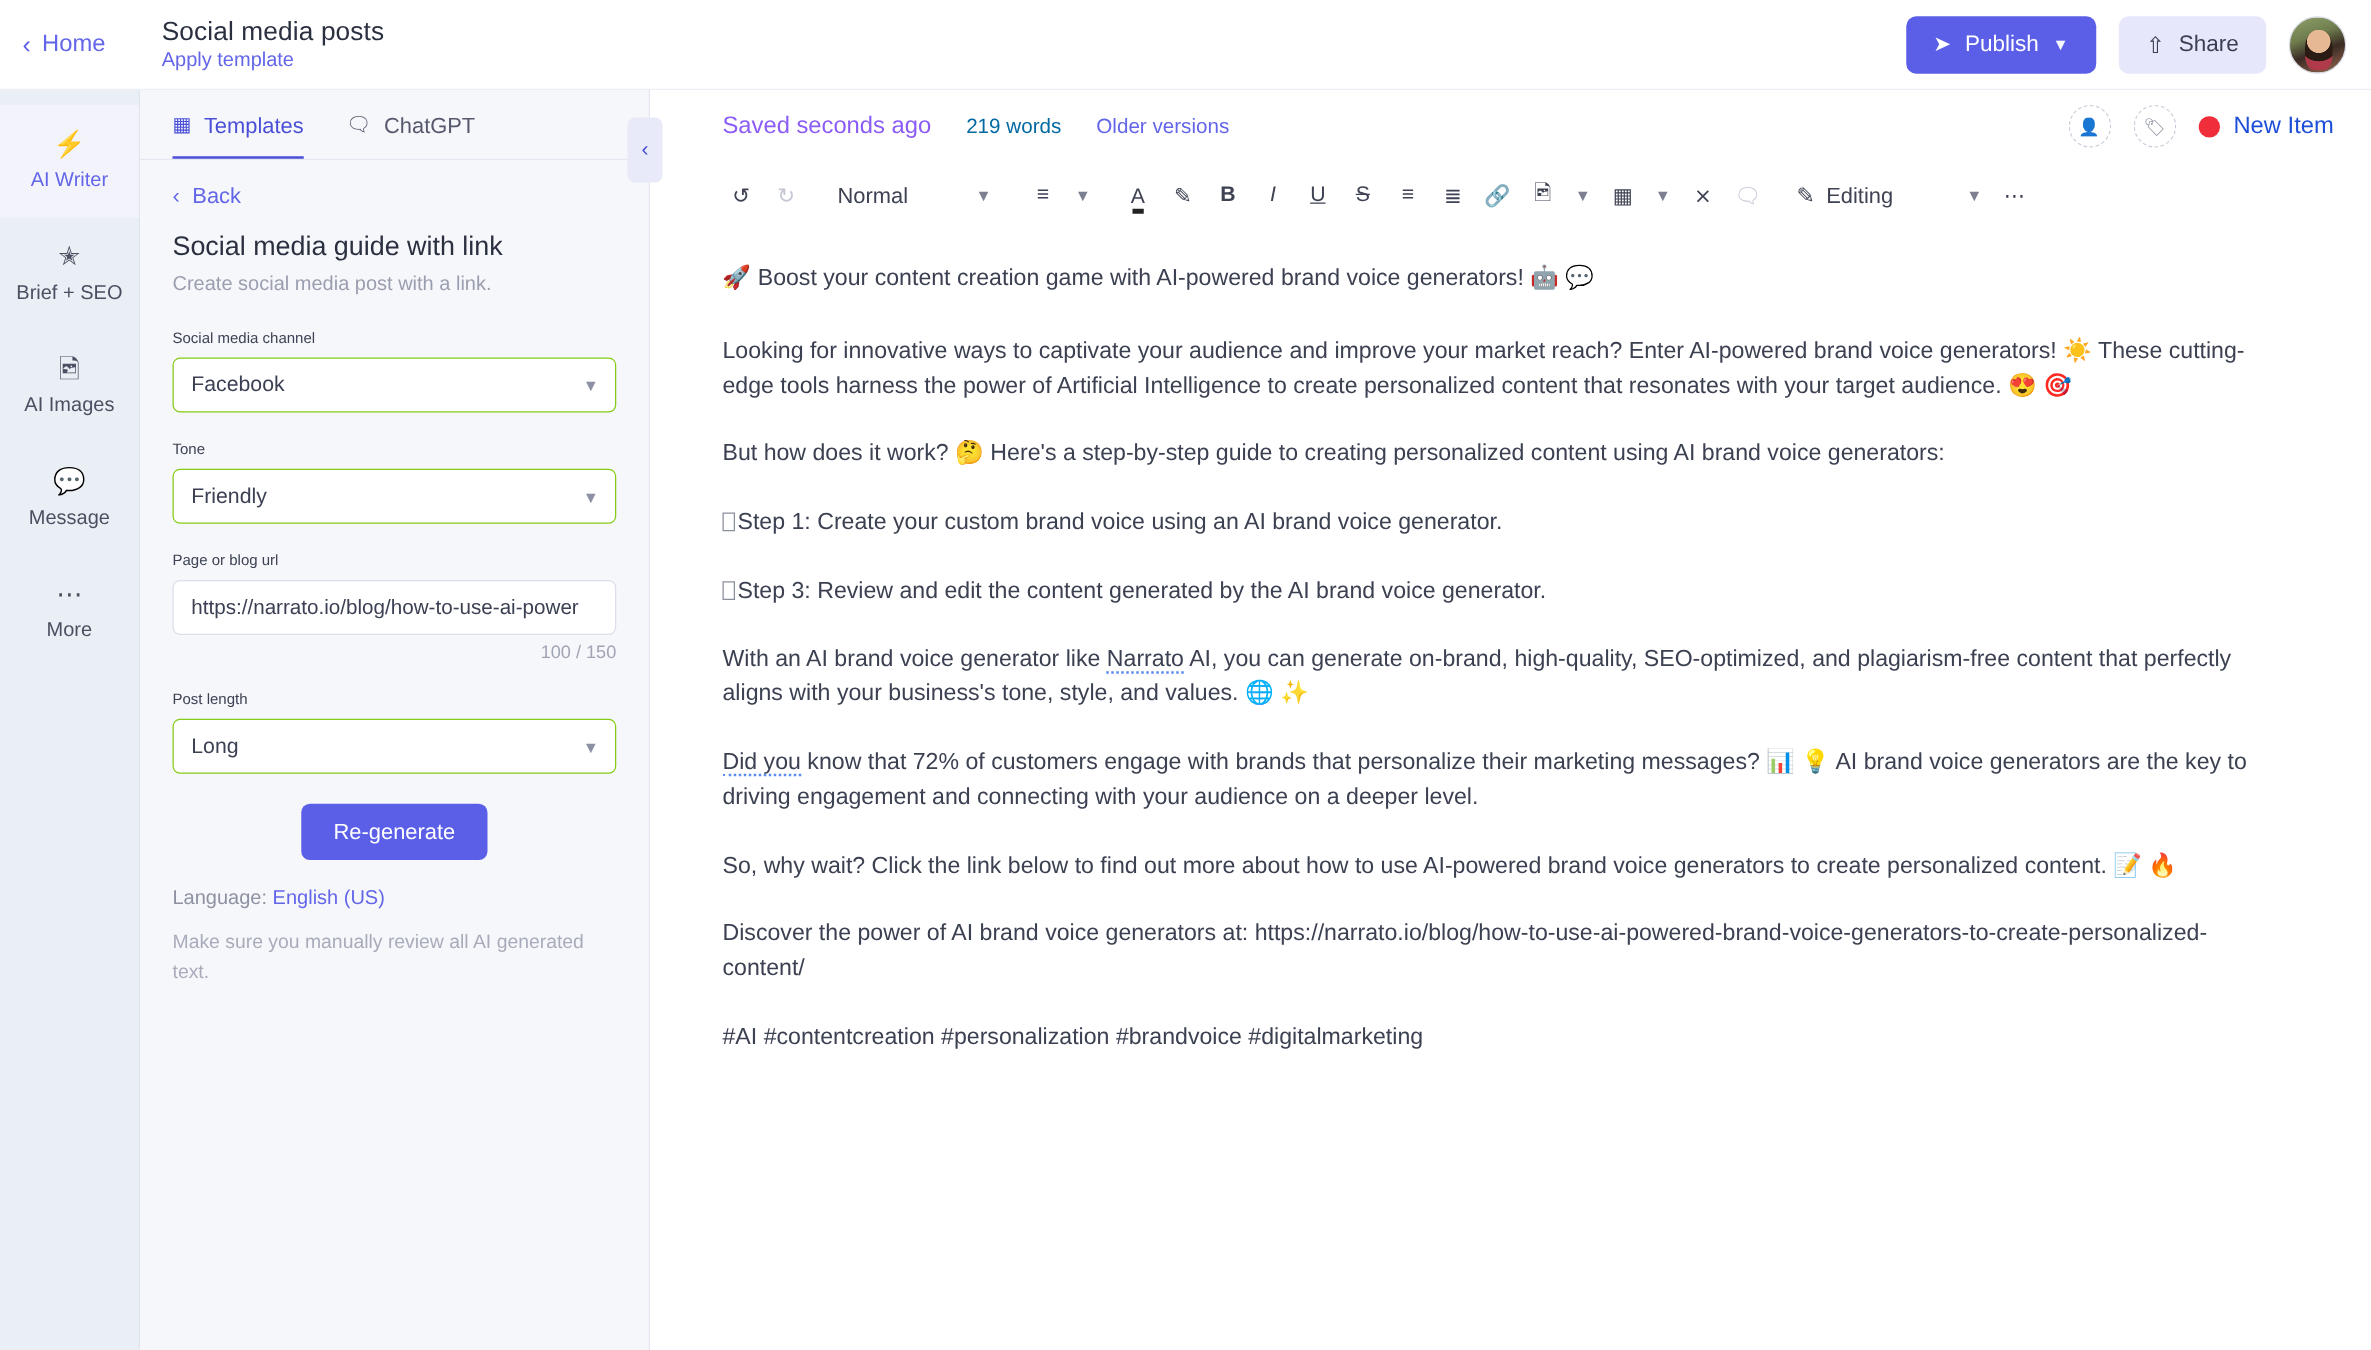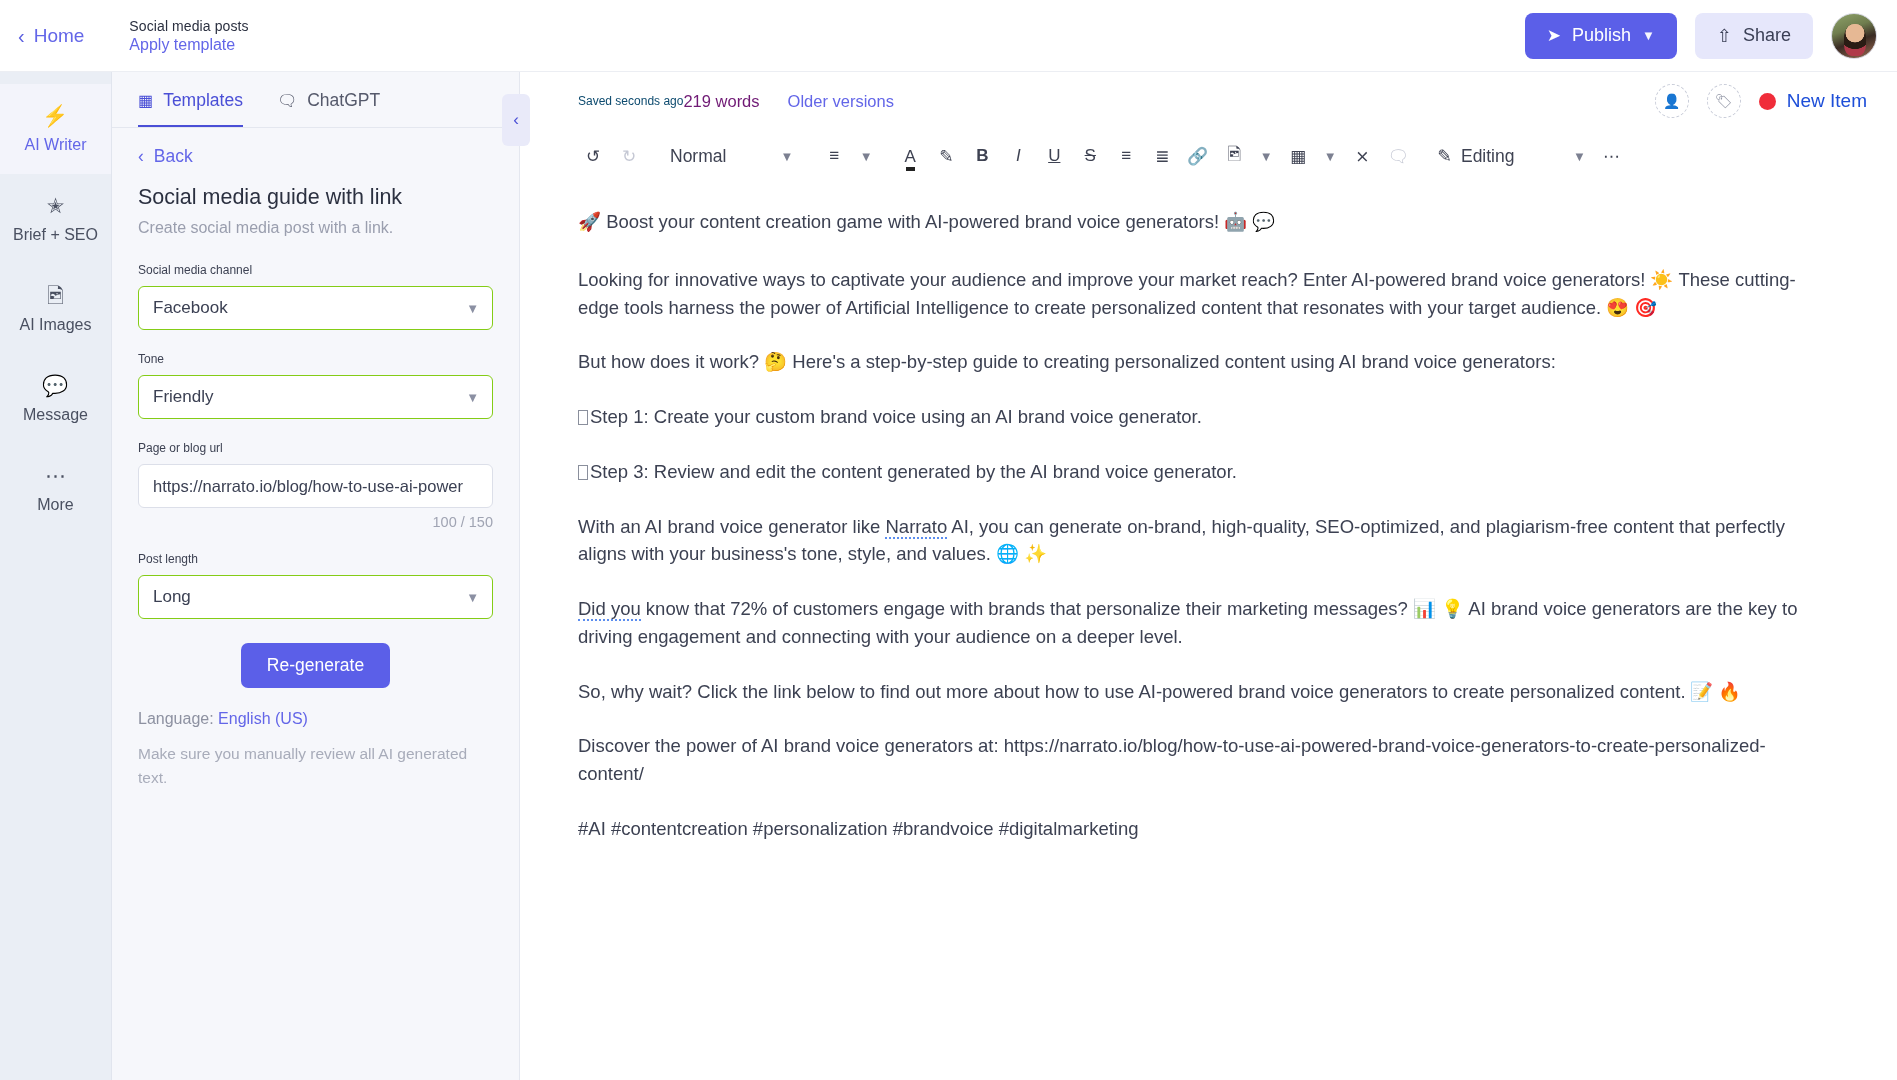--- a/index.html
+++ b/index.html
@@ -22,21 +22,21 @@
   }
   .home-link {
     display: flex; align-items: center; gap: 9px;
     margin-left: 18px; cursor: pointer;
     color: #6366e8; font-size: 19px;
   }
   .home-chev { font-size: 20px; line-height: 1; color: #5b5fe0; font-weight: 400; }
   .home-label { color: #6366e8; font-size: 19px; }
 
   .doc-titles { margin-left: 45px; display: flex; flex-direction: column; gap: 2px; }
-  .doc-title { font-size: 14px; color: #2b3040; letter-spacing: .1px; }
+  .doc-title { font-size: 21px; color: #2b3040; letter-spacing: .1px; }
   .apply-template { font-size: 16px; color: #6366e8; cursor: pointer; }
 
   .topbar-right {
     margin-left: auto; display: flex; align-items: center; gap: 18px;
     margin-right: 20px;
   }
   .btn-publish {
     display: flex; align-items: center; gap: 11px;
     background: #5b5fe8; color: #fff;
     height: 46px; padding: 0 22px; border-radius: 8px;
@@ -140,22 +140,22 @@
   }
 
   
   .editor {
     position: absolute; top: 72px; left: 520px; width: 1377px; height: 1008px;
     background: #fff;
   }
   .editor-meta {
     display: flex; align-items: center; height: 58px; padding: 0 30px 0 58px;
   }
-  .meta-saved { font-size: 12px; color: #0c4a6e; }
-  .meta-words { font-size: 16.5px; color: #701a75; }
+  .meta-saved { font-size: 19px; color: #8b5cf6; }
+  .meta-words { font-size: 16.5px; color: #0369a1; margin-left: 28px; }
   .meta-versions { font-size: 16.5px; color: #6366e8; margin-left: 28px; cursor: pointer; }
   .meta-right { margin-left: auto; display: flex; align-items: center; gap: 18px; }
   .dashed-circle {
     width: 34px; height: 34px; border-radius: 50%;
     border: 1.6px dashed #c8ccd8; display: flex; align-items: center; justify-content: center;
     font-size: 14px; color: #8b90a0; cursor: pointer;
   }
   .new-item { display: flex; align-items: center; gap: 11px; cursor: pointer; }
   .red-dot { width: 17px; height: 17px; border-radius: 50%; background: #f02d3a; }
   .new-item-label { font-size: 19px; color: #1d4ed8; }

